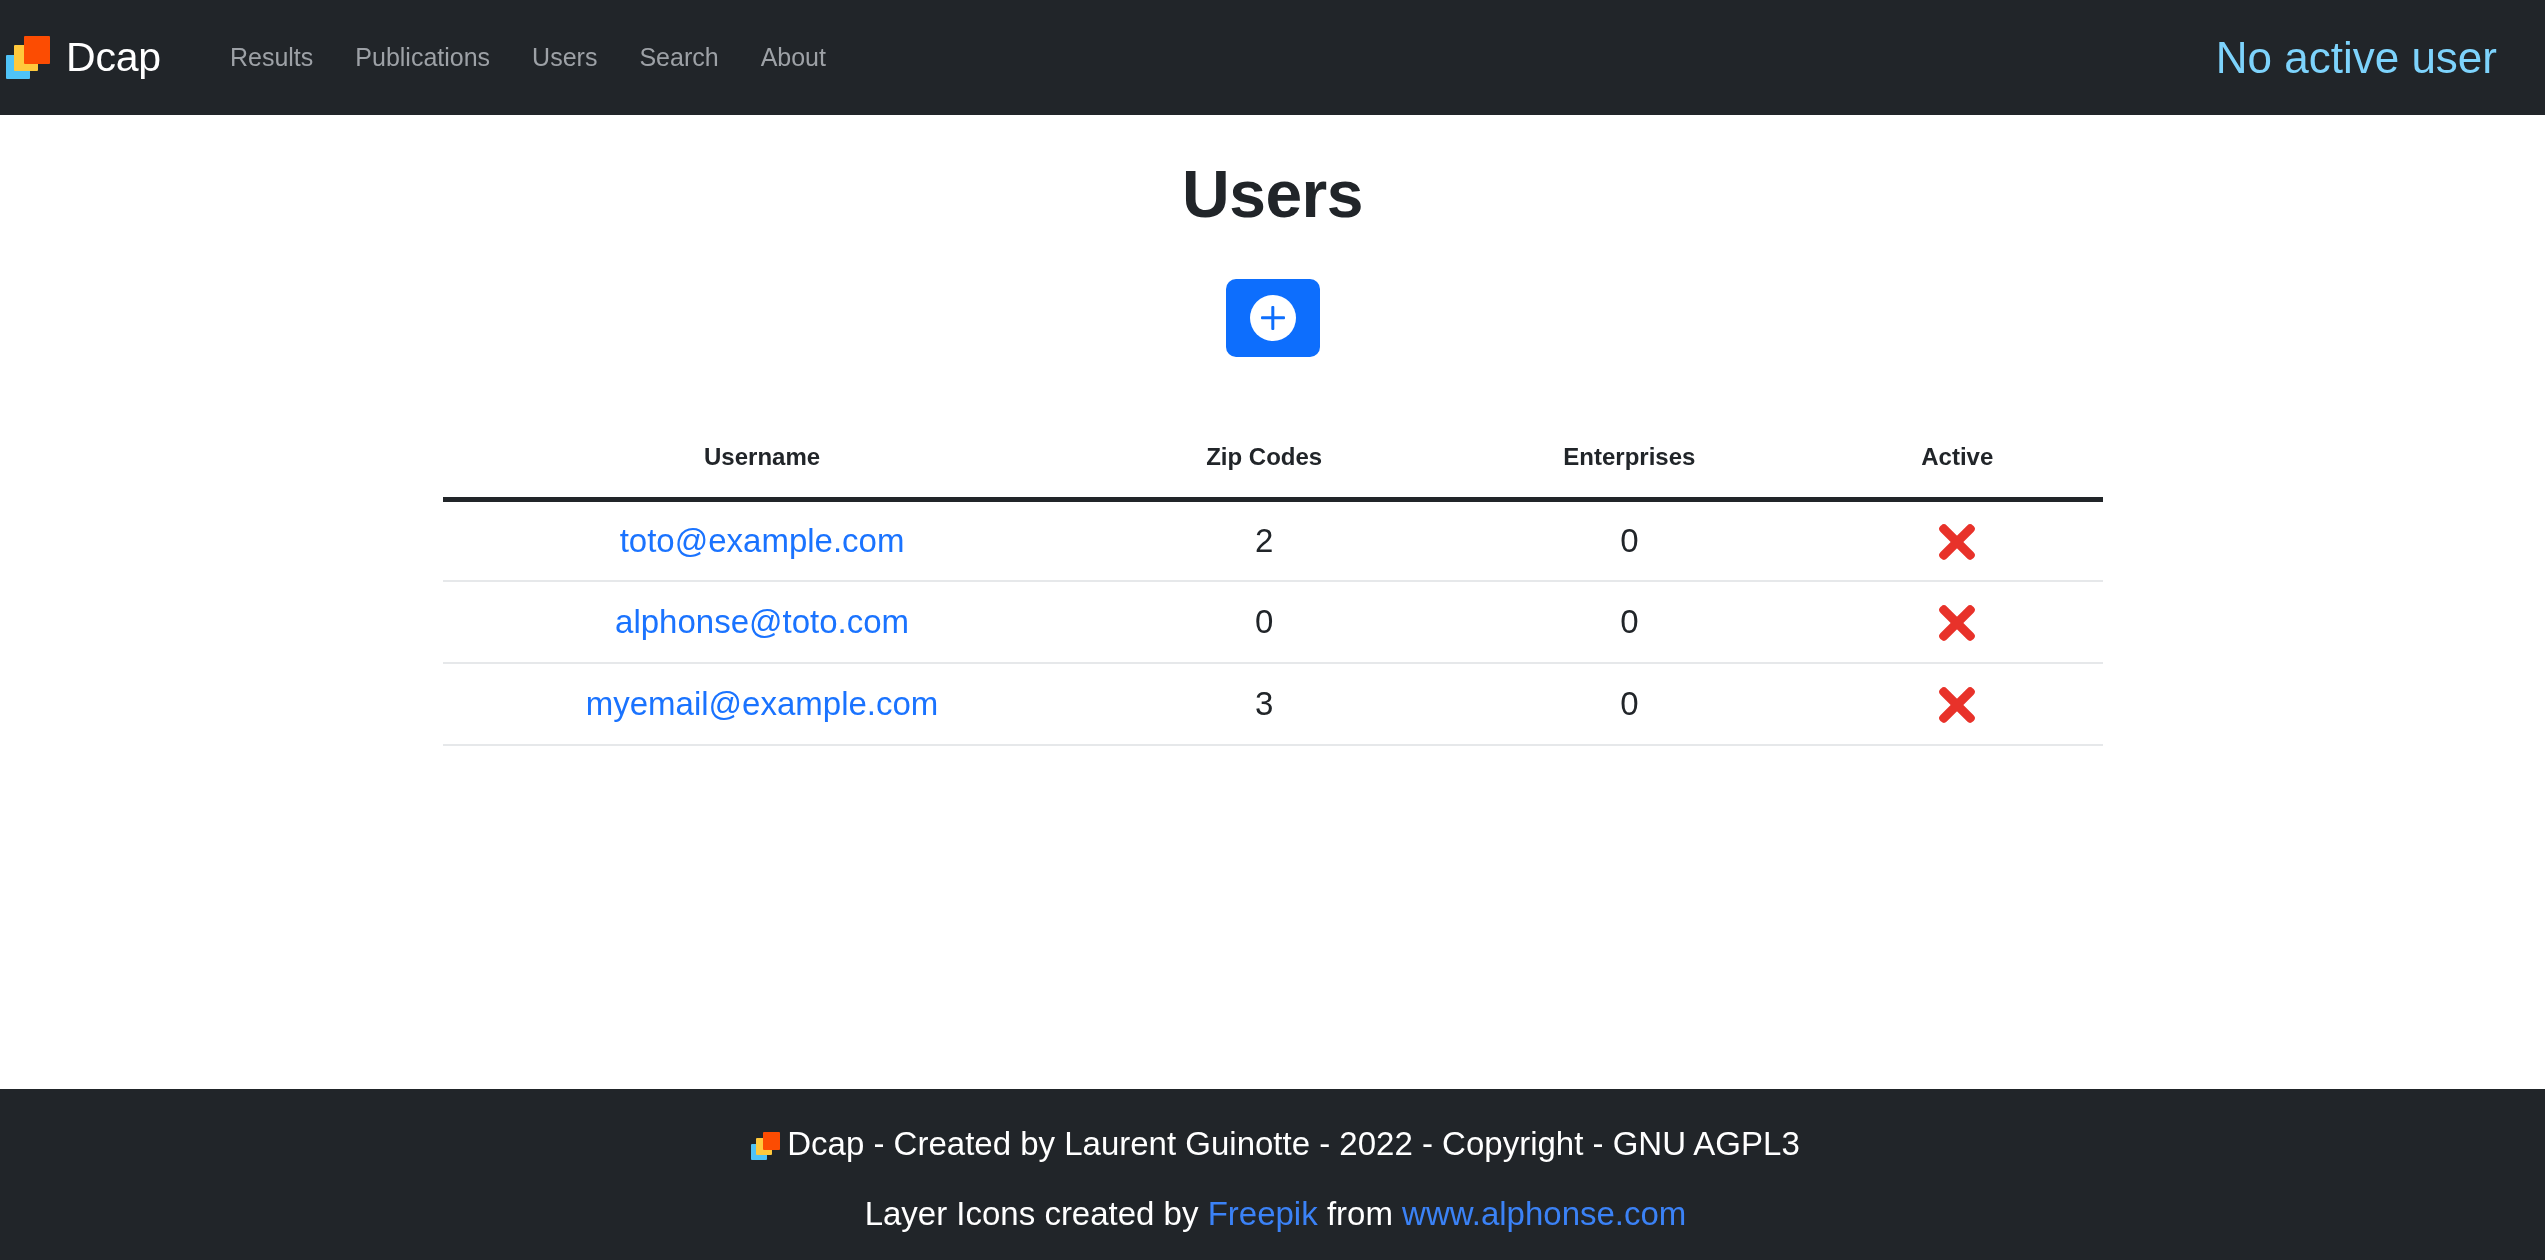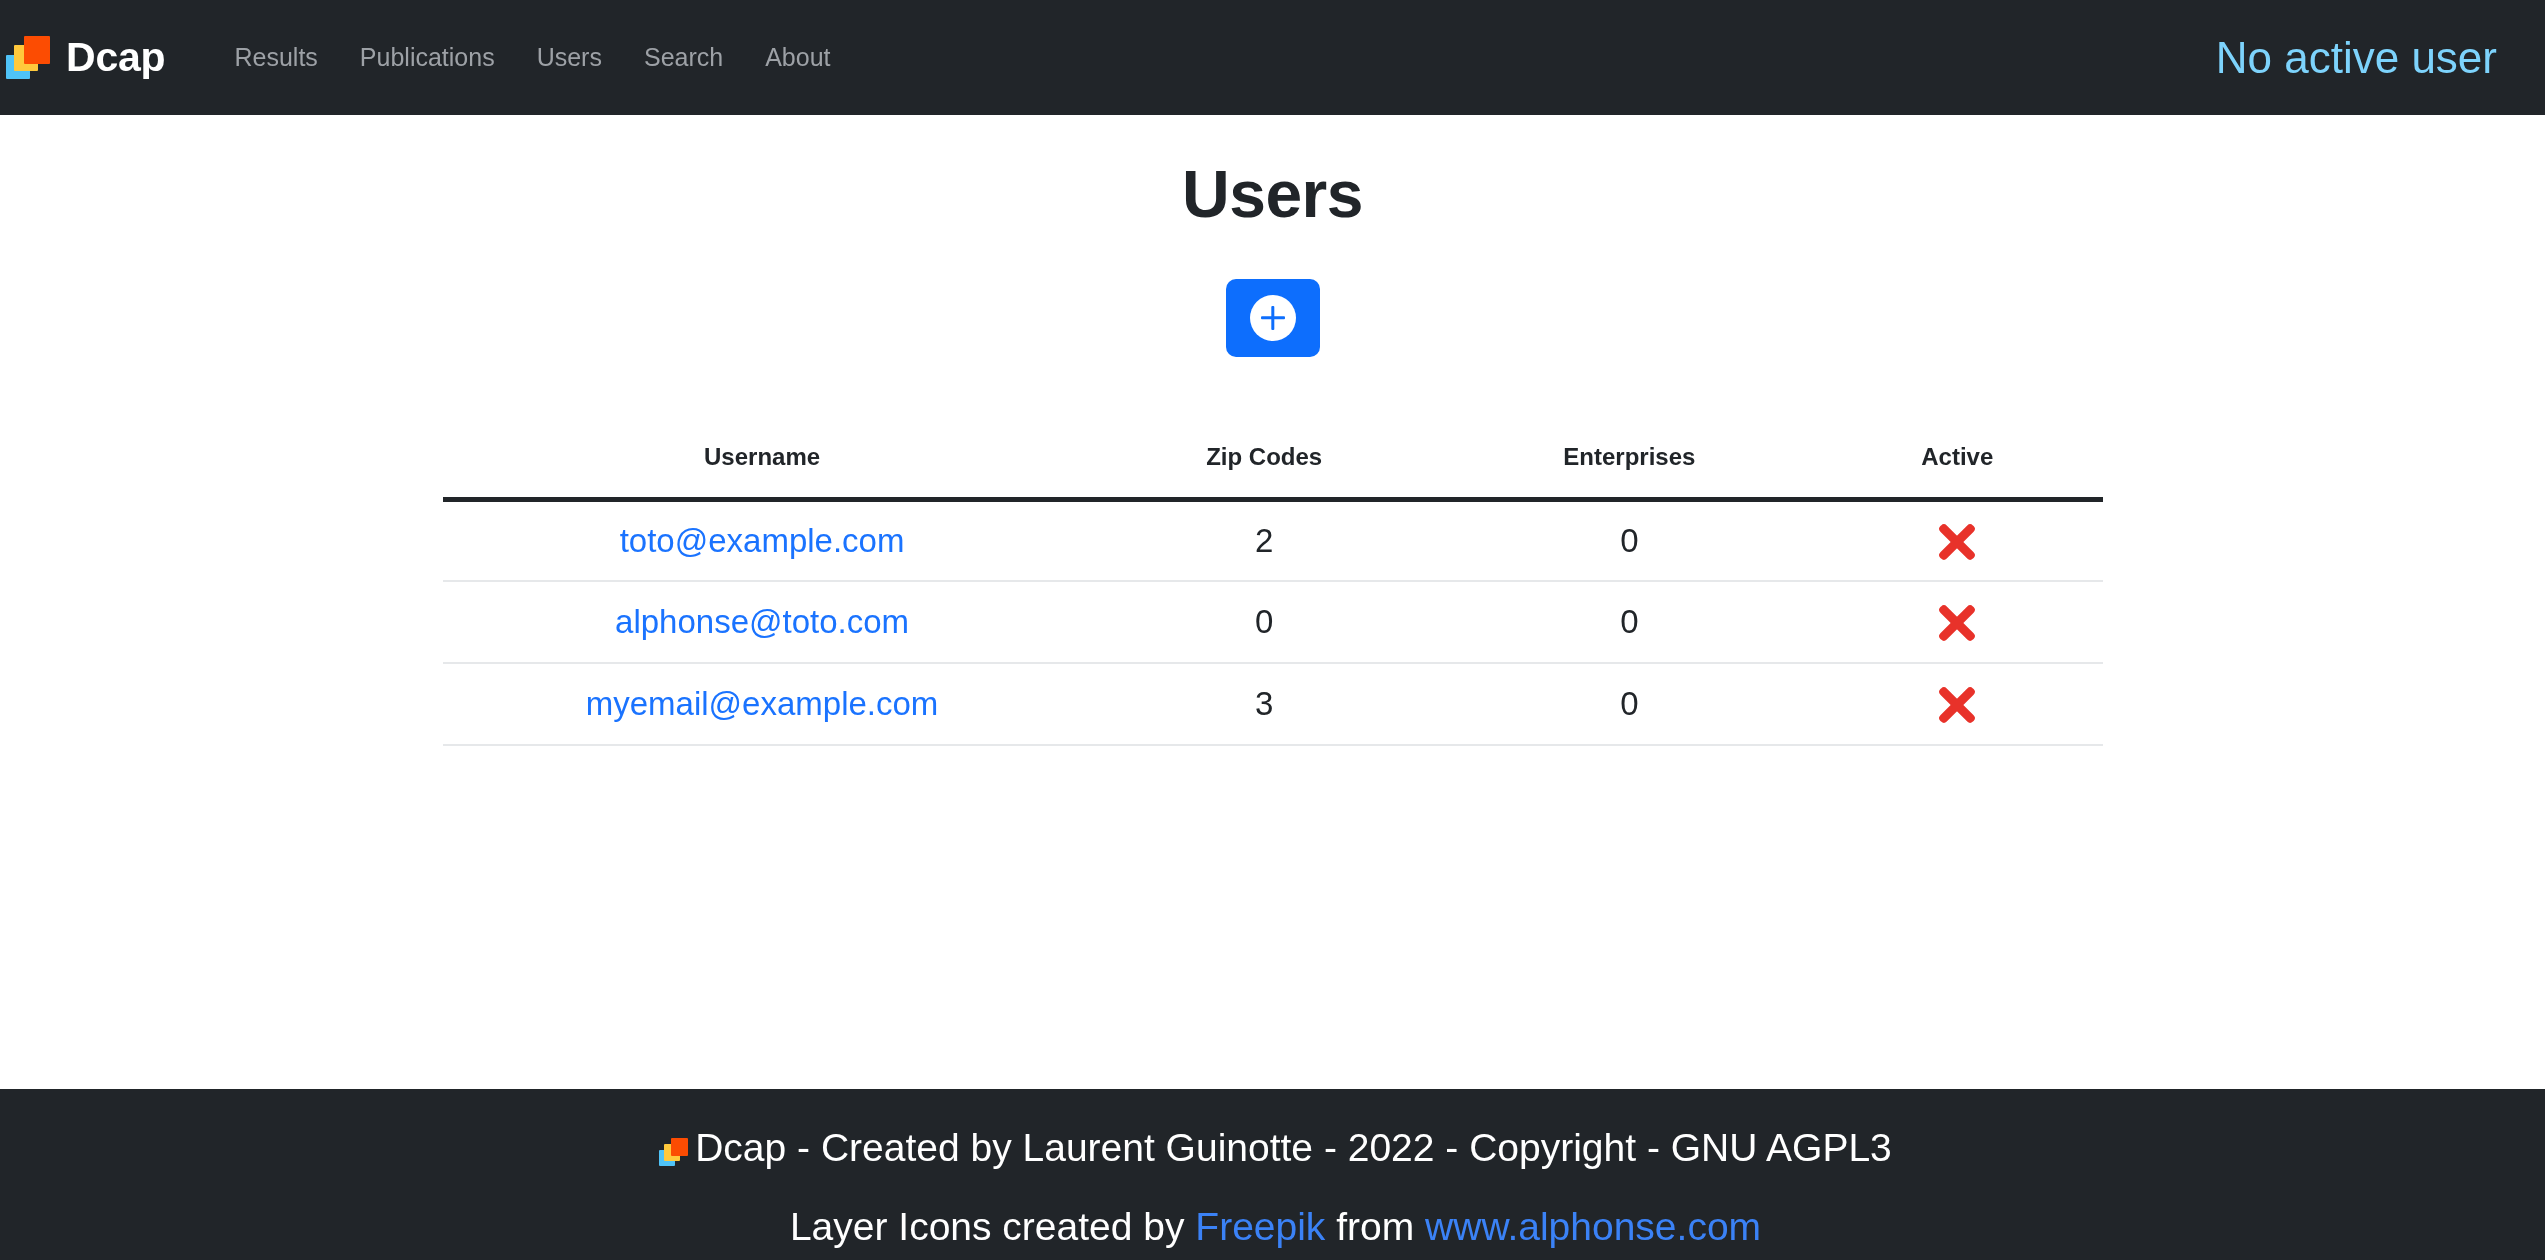--- a/index.html
+++ b/index.html
@@ -37,21 +37,21 @@
     align-items: center;
     gap: 14px;
     margin-right: 48px;
     text-decoration: none;
     white-space: nowrap;
   }
 
   .brand-label {
     color: #ffffff;
     font-size: 41px;
-    font-weight: 700;
+    font-weight: 400;
     letter-spacing: -0.2px;
     line-height: 1;
   }
 
   
   .layers-icon {
     position: relative;
     display: inline-block;
     flex: 0 0 auto;
   }
@@ -235,21 +235,21 @@
   
   .footer {
     flex: 0 0 171px;
     height: 171px;
     background: #212529;
     color: #ffffff;
     text-align: center;
     padding-top: 30px;
   }
   .footer-line {
-    font-size: 39px;
+    font-size: 33px;
     line-height: 1.5;
     color: #ffffff;
     white-space: nowrap;
     margin-left: 6px;
   }
   .footer-line + .footer-line { margin-top: 20px; }
   .footer-link {
     color: #3b82f6;
     text-decoration: none;
     text-align: center;

